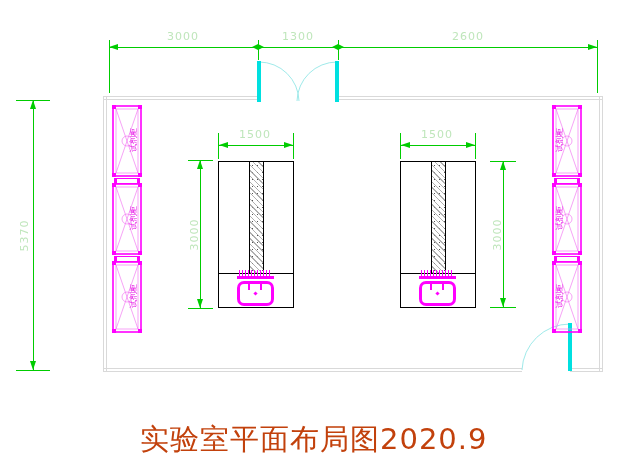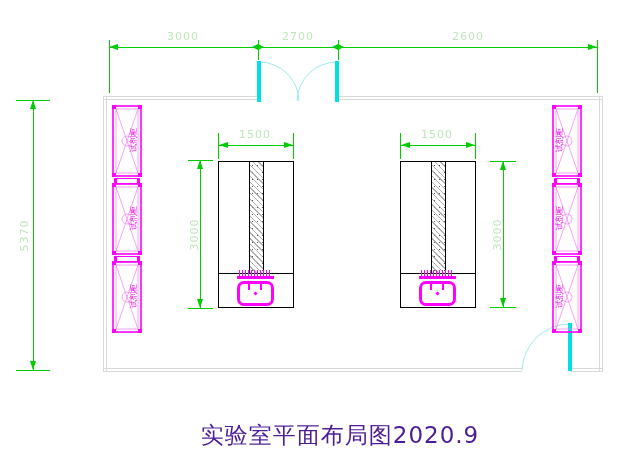--- a/index.html
+++ b/index.html
@@ -37,21 +37,21 @@
   .tapdot{position:absolute;width:3px;height:3px;background:#ff00ff;transform:rotate(45deg);}
   
   .cab{position:absolute;width:30px;height:72px;}
   .cab svg{position:absolute;left:0;top:0;}
   .cablabel{position:absolute;width:60px;left:-15px;top:30px;text-align:center;
             color:#e400e4;font-size:8px;line-height:10px;transform:rotate(-90deg);white-space:nowrap;}
   .conn{position:absolute;height:4px;border-top:1px solid #ff00ff;border-bottom:1px solid #ff00ff;
         border-left:3px solid #ff00ff;border-right:3px solid #ff00ff;}
   
   .leaf{position:absolute;background:#00e0e0;}
-  .title{position:absolute;color:#4c1d95;font-size:23px;letter-spacing:1px;text-align:center;}
+  .title{position:absolute;color:#c2410c;font-size:29px;letter-spacing:1px;}
 </style>
 </head>
 <body>
 
 <div id="canvas">
 
   <div class="wallh" style="left:103px;top:96px;width:155px;"></div>
   <div class="wallh" style="left:338px;top:96px;width:265px;"></div>
   <div class="wallh" style="left:103px;top:368px;width:419px;"></div>
   <div class="wallh" style="left:570px;top:368px;width:33px;"></div>
@@ -182,21 +182,21 @@
   <div class="gh" style="left:109px;top:47px;width:489px;"></div>
   <div class="gv" style="left:109px;top:40px;height:53px;"></div>
   <div class="gv" style="left:258px;top:40px;height:20px;"></div>
   <div class="gv" style="left:338px;top:40px;height:20px;"></div>
   <div class="gv" style="left:597px;top:40px;height:53px;"></div>
   <div class="arr l" style="left:109px;top:44px;"></div>
   <div class="diam" style="left:252px;top:44px;"></div>
   <div class="diam" style="left:332px;top:44px;"></div>
   <div class="arr r" style="left:588px;top:44px;"></div>
   <div class="dimtext" style="left:150px;top:30px;width:66px;">3000</div>
-  <div class="dimtext" style="left:265px;top:30px;width:66px;">2700</div>
+  <div class="dimtext" style="left:265px;top:30px;width:66px;">1300</div>
   <div class="dimtext" style="left:435px;top:30px;width:66px;">2600</div>
 
   <div class="gv" style="left:33px;top:100px;height:270px;"></div>
   <div class="gh" style="left:16px;top:100px;width:34px;"></div>
   <div class="gh" style="left:16px;top:370px;width:34px;"></div>
   <div class="arr u" style="left:30px;top:100px;"></div>
   <div class="arr d" style="left:30px;top:361px;"></div>
   <div class="dimtext vdim" style="left:-6px;top:229px;width:60px;">5370</div>
 
   <div class="gh" style="left:218px;top:145px;width:76px;"></div>

